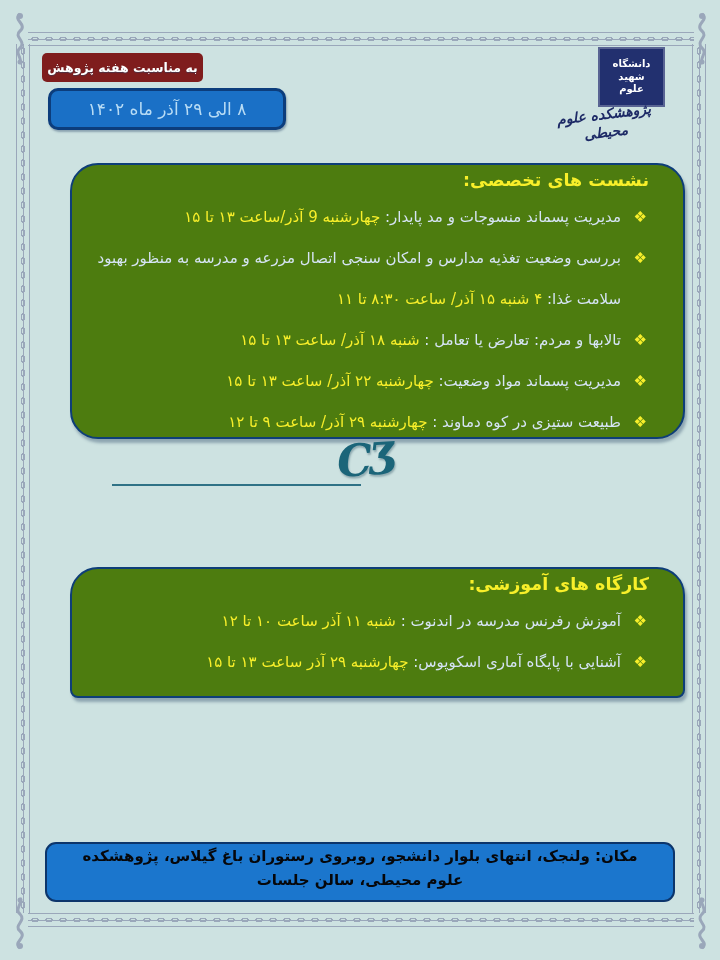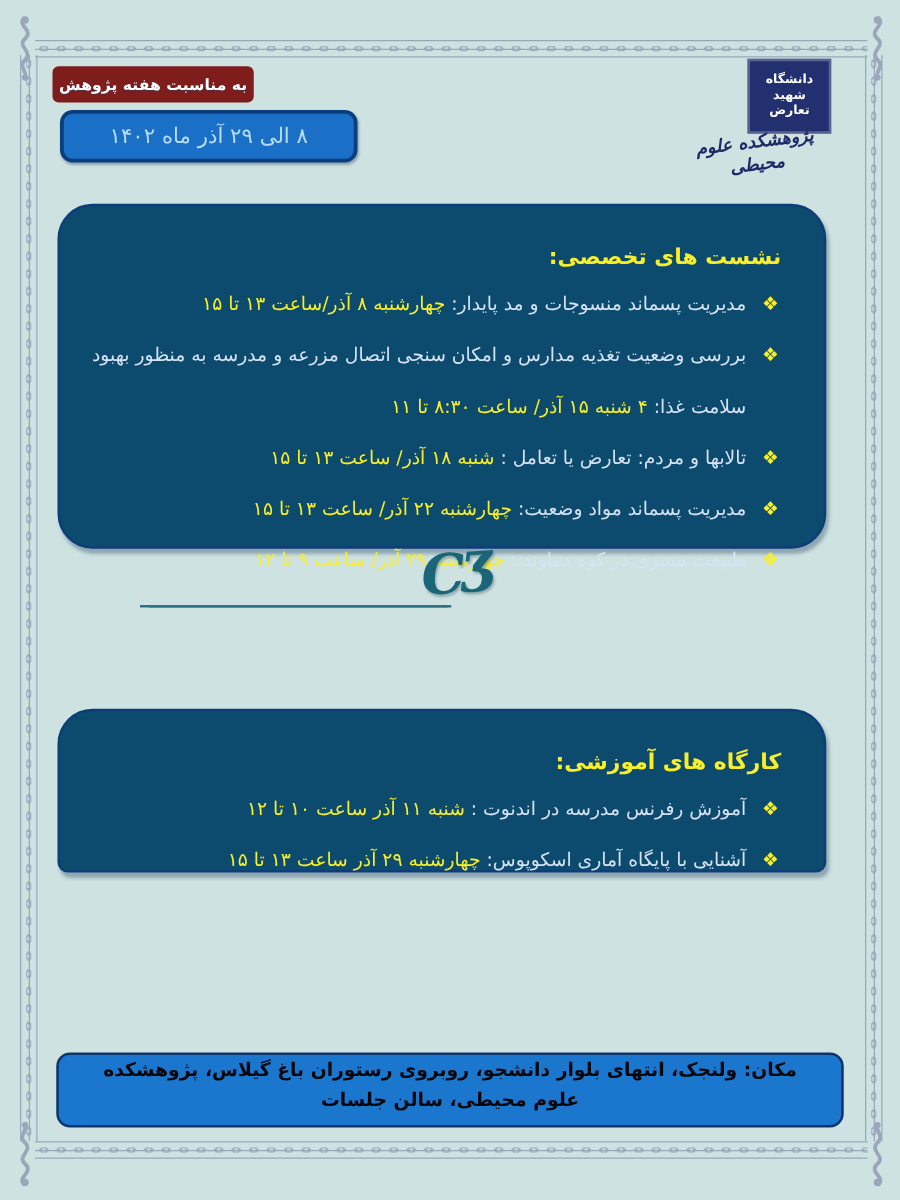--- a/index.html
+++ b/index.html
@@ -64,24 +64,24 @@
   }
   .logo-square span{display:block; white-space:nowrap;}
   .logo-script{
     position:absolute; right:50px; top:106px; width:130px;
     color:#1d2a66; font-style:italic; font-weight:bold; font-size:14px;
     text-align:center; transform:rotate(-7deg); line-height:1.25;
   }
 
   
   .blue-box{
-    position:absolute; left:46px; width:615px;
-    background:#0c4a6e; border:2px solid #0e3e78;
+    position:absolute; left:70px; width:615px;
+    background:#4d7c0f; border:2px solid #0e3e78;
     box-shadow:2px 4px 3px rgba(25,55,90,.35);
-    box-sizing:border-box; padding:26px 34px 0 24px;
+    box-sizing:border-box; padding:0 34px 0 24px;
     color:#d6e4f5;
   }
   .box-sessions{top:163px; height:276px; border-radius:28px;}
   .box-workshops{top:567px; height:131px; border-radius:28px 28px 8px 8px;}
   .box-title{
     color:#f8ef2a; font-weight:bold; font-size:17.5px; line-height:30px;
     margin-bottom:2px;
   }
   .item-list{list-style:none; margin:0; padding:0;}
   .item{
@@ -144,31 +144,31 @@
       <circle cx="13" cy="4" r="3" fill="#9aa7ba"></circle>
       <circle cx="13" cy="50" r="2.5" fill="#9aa7ba"></circle>
     </svg>
 
   <div class="occasion-badge">به مناسبت هفته پژوهش</div>
   <div class="date-pill">۸ الی ۲۹ آذر ماه ۱۴۰۲</div>
 
   <div class="logo-square">
     <span>دانشگاه</span>
     <span>شهید</span>
-    <span>تعارض</span>
+    <span>علوم</span>
   </div>
   <div class="logo-script">پژوهشکده علوم محیطی</div>
 
   <div class="blue-box box-sessions">
     <div class="box-title">نشست های تخصصی:</div>
     <ul class="item-list">
       <li class="item">
         <span class="bullet">❖</span>
         <span>مدیریت پسماند منسوجات و مد پایدار: </span>
-        <span class="hl">چهارشنبه ۸ آذر/ساعت ۱۳ تا ۱۵</span>
+        <span class="hl">چهارشنبه 9 آذر/ساعت ۱۳ تا ۱۵</span>
       </li>
       <li class="item">
         <span class="bullet">❖</span>
         <span>بررسی وضعیت تغذیه مدارس و امکان سنجی اتصال مزرعه و مدرسه به منظور بهبود سلامت غذا: </span>
         <span class="hl">۴ شنبه ۱۵ آذر/ ساعت ۸:۳۰ تا ۱۱</span>
       </li>
       <li class="item">
         <span class="bullet">❖</span>
         <span>تالابها و مردم: تعارض یا تعامل : </span>
         <span class="hl">شنبه ۱۸ آذر/ ساعت ۱۳ تا ۱۵</span>

